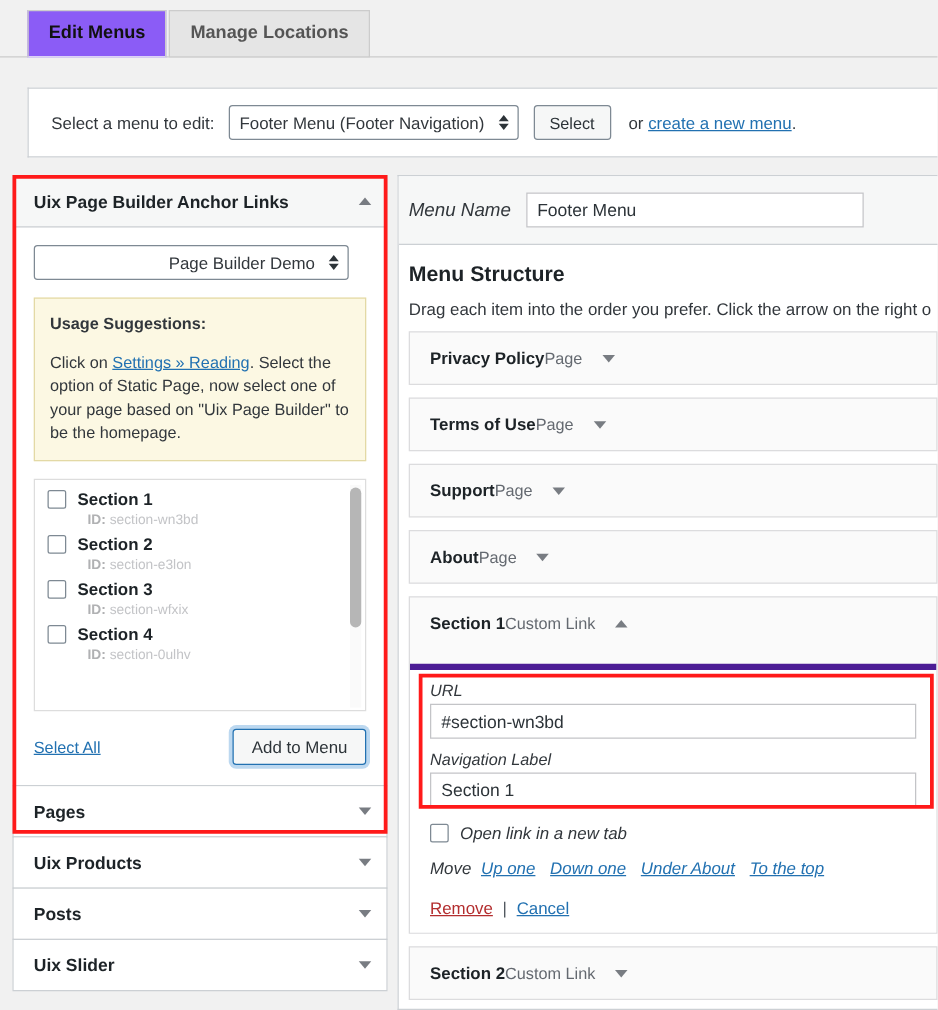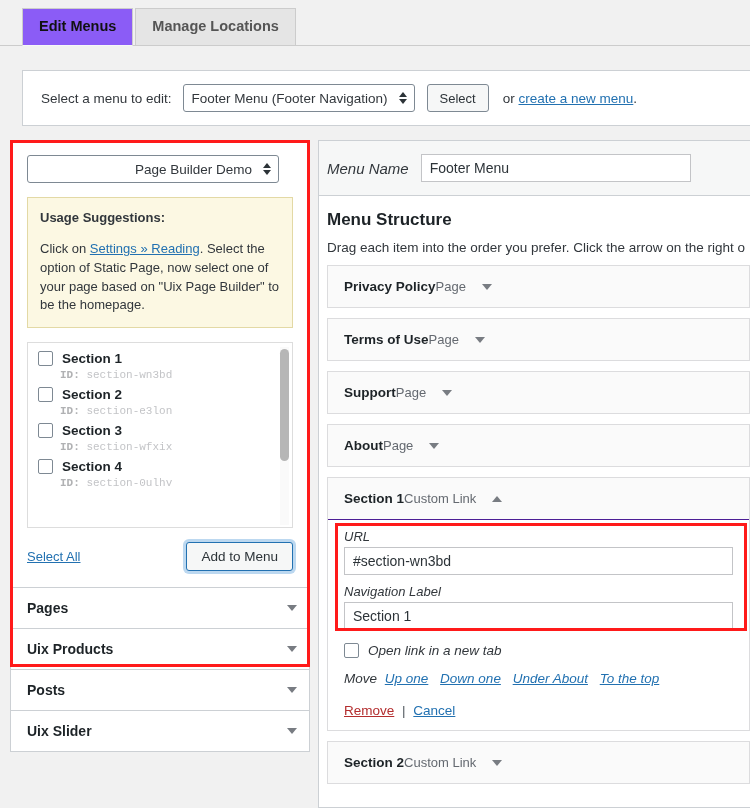--- a/index.html
+++ b/index.html
@@ -126,21 +126,21 @@
     overflow: hidden;
     position: relative;
     padding: 8px 10px 0 10px;
   }
   .chkrow { display: flex; align-items: center; gap: 9px; margin-bottom: 1px; }
   .chkbox {
     width: 15px; height: 15px; border: 1px solid #7e8993; border-radius: 2px;
     background: #fff; flex: none; cursor: pointer;
   }
   .chklabel { font-size: 13.5px; font-weight: bold; color: #1d2327; }
-  .idline { font-size: 11px; color: #c3c4c7; margin: 3px 0 6px 22px; font-family: Liberation Mono, monospace; }
+  .idline { font-size: 11px; color: #c3c4c7; margin: 3px 0 6px 32px; }
   .idline b { color: #b0b1b3; font-weight: bold; }
 
   .sbar-track { position: absolute; right: 3px; top: 4px; width: 9px; height: 178px; background: #fafafa; }
   .sbar-thumb { position: absolute; right: 3px; top: 6px; width: 9px; height: 112px; background: #b6b6b6; border-radius: 5px; }
 
   .list-foot { display: flex; align-items: center; justify-content: space-between; margin-top: 14px; }
   .btn-add {
     background: #f6f7f7; border: 1px solid #2271b1; border-radius: 3px;
     color: #2c3338; padding: 6px 14px; font-size: 13.5px;
     font-family: "Liberation Sans", sans-serif; cursor: pointer;
@@ -176,21 +176,21 @@
     margin-top: 10px; margin-right: 0;
   }
   .mitem-bar {
     display: flex; align-items: center; justify-content: flex-start;
     padding: 13px 24px 13px 16px; cursor: move;
   }
   .mitem-title { font-size: 13.5px; font-weight: bold; color: #1d2327; }
   .mitem-right { display: flex; align-items: center; gap: 16px; }
   .mitem-type { font-size: 13px; color: #646970; }
 
-  .mitem-body { background: #fff; border-top: 1px solid #4c1d95; padding: 0 16px 12px 16px; position: relative; }
+  .mitem-body { background: #fff; border-top: 5px solid #4c1d95; padding: 0 16px 12px 16px; position: relative; margin-top: 12px; }
   .fieldlbl { display: block; font-style: italic; font-size: 13px; color: #32373c; margin: 9px 0 3px 0; }
   .wide-input { width: 100%; }
   .mono { font-family: "Liberation Mono", monospace; font-size: 13.5px; }
 
   .redbox-fields {
     position: absolute; left: 7px; top: 3px;
     width: 412px; height: 108px;
     border: 3px solid #ff1a1a; pointer-events: none; z-index: 10;
   }
 
@@ -238,20 +238,24 @@
   <span>&nbsp;</span>
   <a class="wplink">create a new menu</a>
   <span>.</span>
 </div>
 
 <div class="left-col">
 
   <div class="redbox-left"></div>
 
   <div class="postbox">
+    <div class="pb-head">
+      <span class="pb-title">Uix Page Builder Anchor Links</span>
+      <span class="caret-up"></span>
+    </div>
 
     <div class="pb-body">
 
       <span class="sel-holder anchor-select">
         <select class="wp anchor-select">
           <option>Page Builder Demo</option>
         </select>
         <span class="sel-arrows">
           <span class="tri-up"></span>
             <span class="tri-dn"></span>

